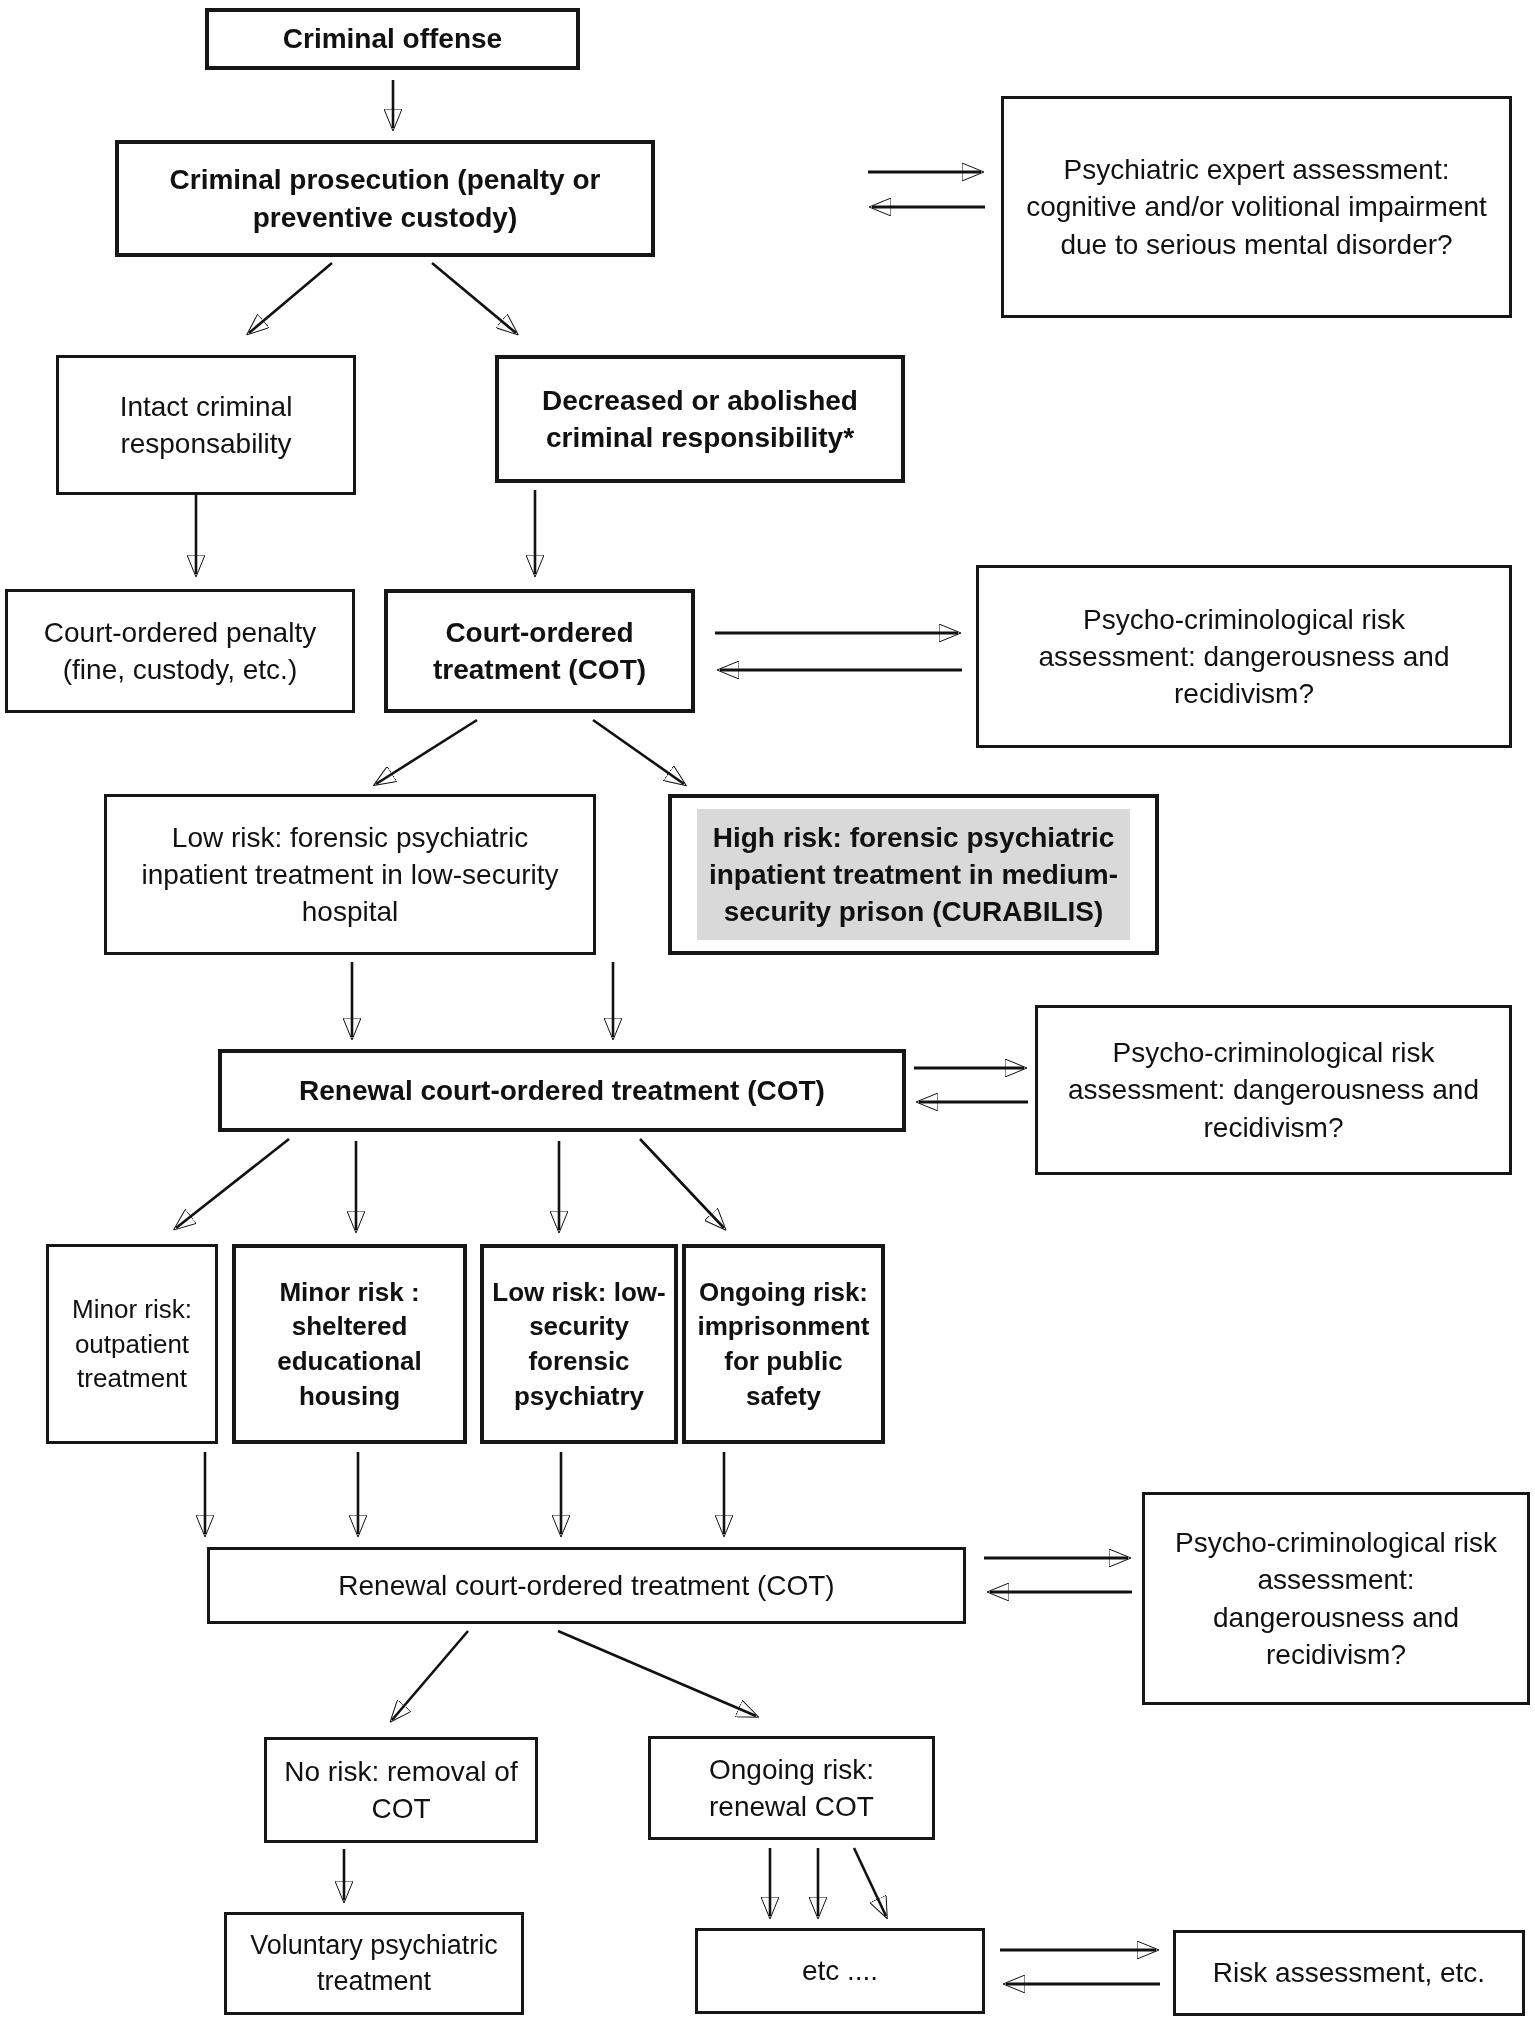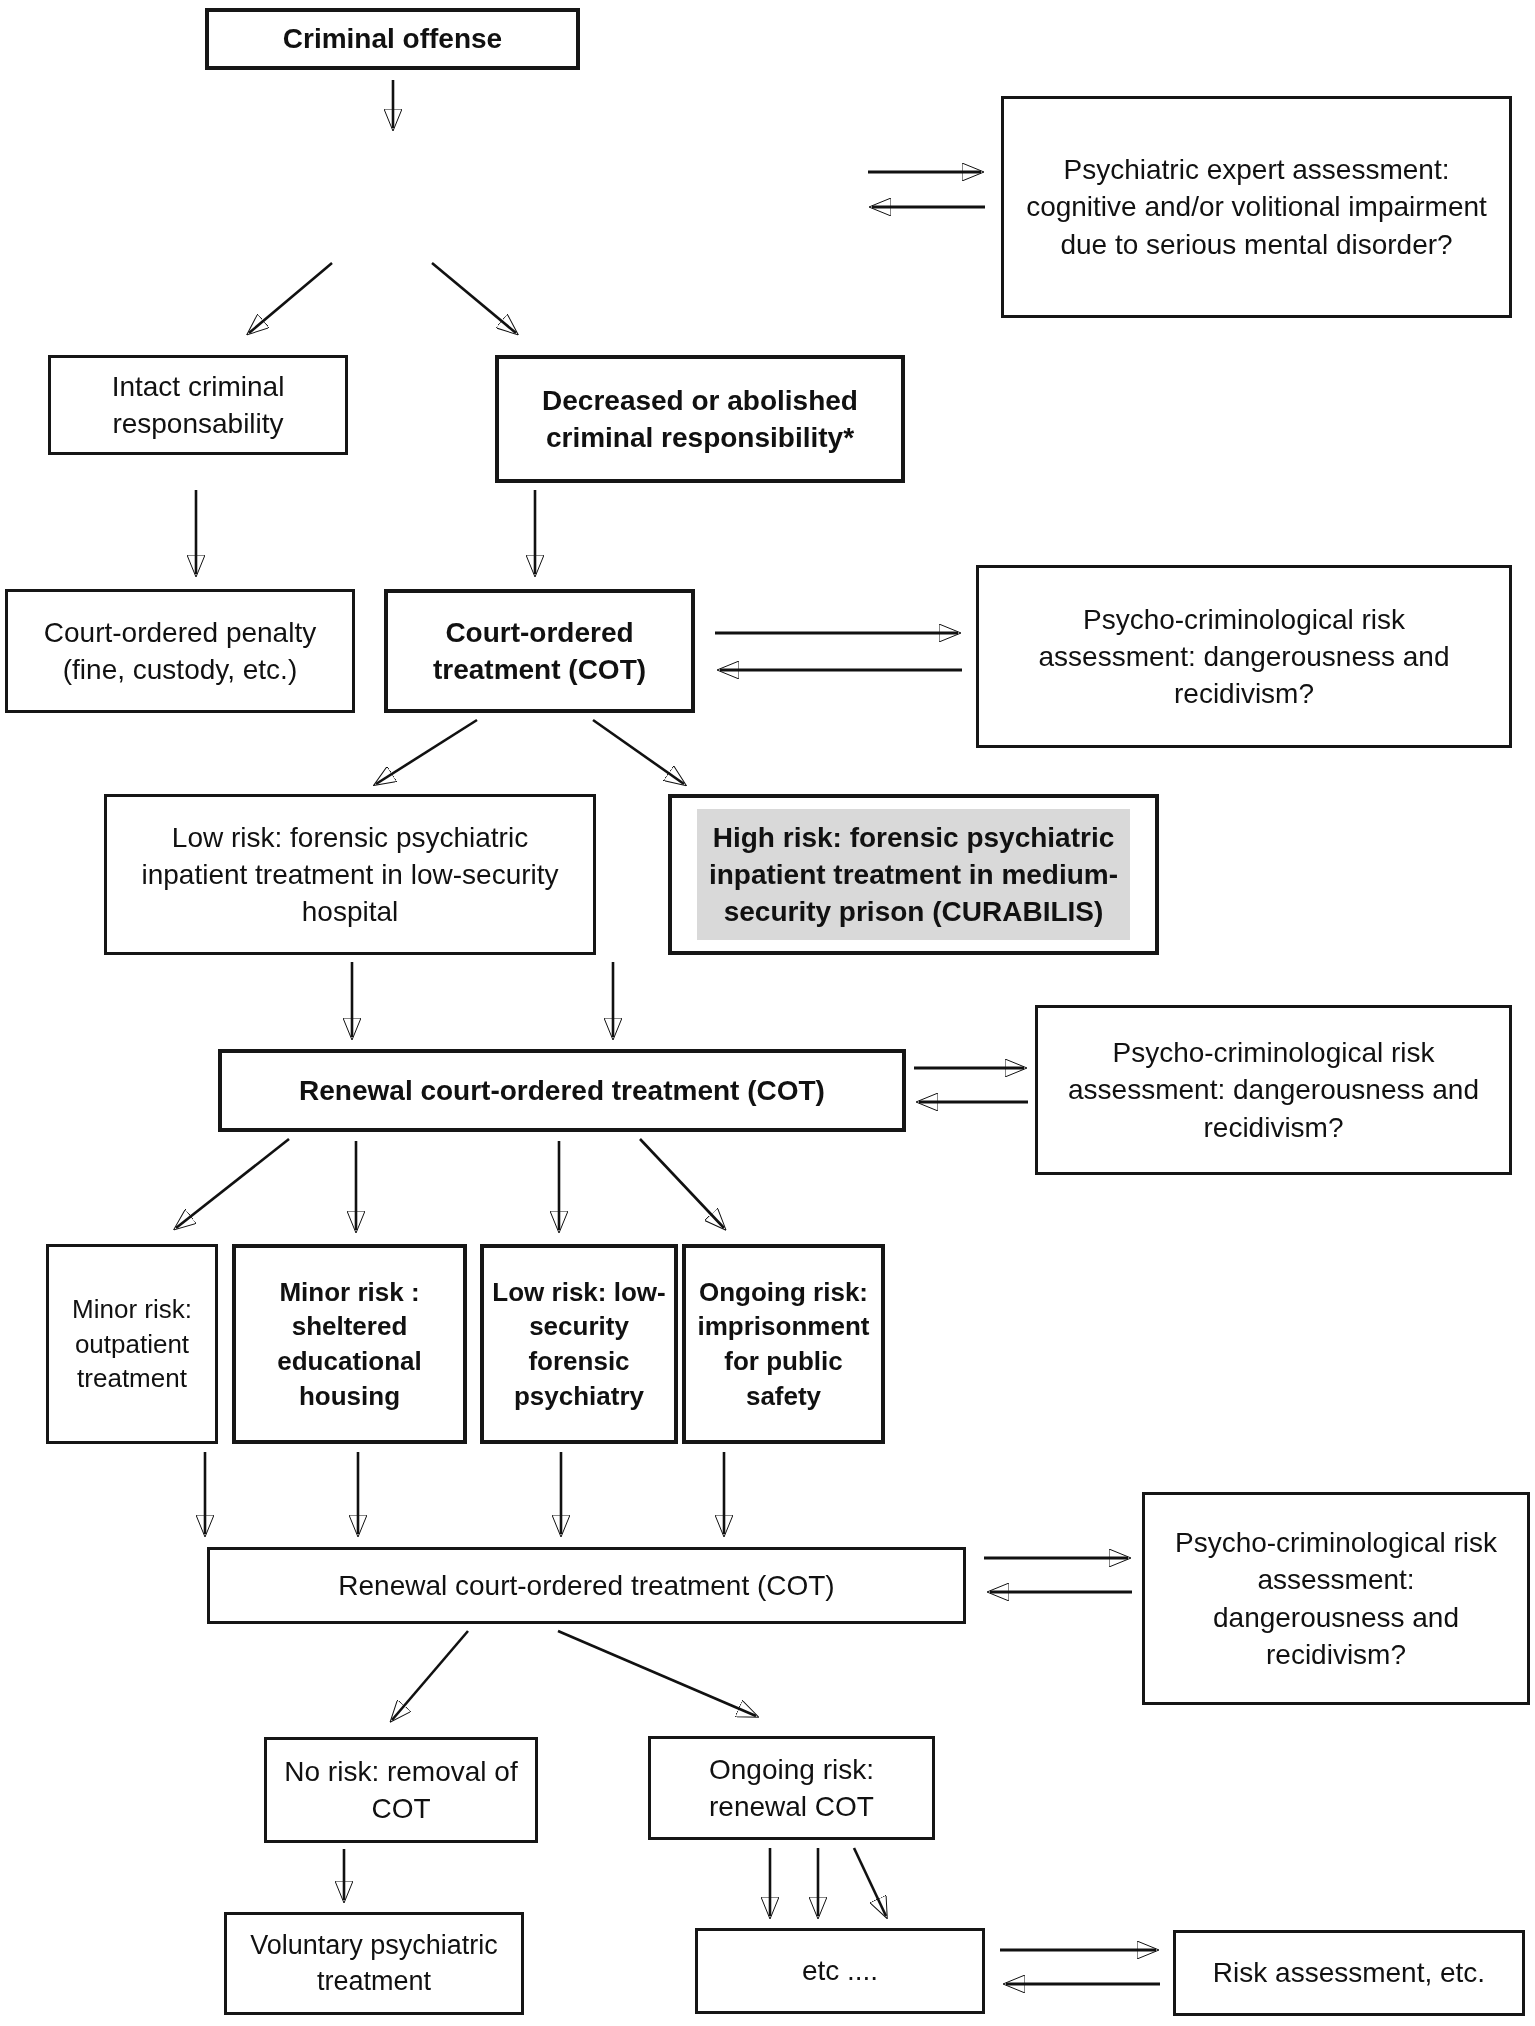--- a/index.html
+++ b/index.html
@@ -95,26 +95,29 @@
     <line x1="854" y1="1848" x2="886" y2="1916" stroke-width="2.6" marker-end="url(#ah)"></line>
 
     <line x1="1000" y1="1950" x2="1156" y2="1950" stroke-width="3" marker-end="url(#ah)"></line>
     <line x1="1160" y1="1984" x2="1006" y2="1984" stroke-width="3" marker-end="url(#ah)"></line>
   </svg>
 
   <div class="node bold" style="left:205px;top:8px;width:375px;height:62px">
     <span>Criminal offense</span>
   </div>
 
+  <div class="node bold" style="left:115px;top:140px;width:540px;height:117px">
+    <span>Criminal prosecution (penalty or preventive custody)</span>
+  </div>
 
   <div class="node" style="left:1001px;top:96px;width:511px;height:222px">
     <span>Psychiatric expert assessment: cognitive and/or volitional impairment due to serious mental disorder?</span>
   </div>
 
-  <div class="node" style="left:48px;top:355px;width:300px;height:100px">
+  <div class="node" style="left:56px;top:355px;width:300px;height:140px">
     <span>Intact criminal responsability</span>
   </div>
 
   <div class="node bold" style="left:495px;top:355px;width:410px;height:128px">
     <span>Decreased or abolished criminal responsibility*</span>
   </div>
 
   <div class="node" style="left:5px;top:589px;width:350px;height:124px">
     <span>Court-ordered penalty (fine, custody, etc.)</span>
   </div>

